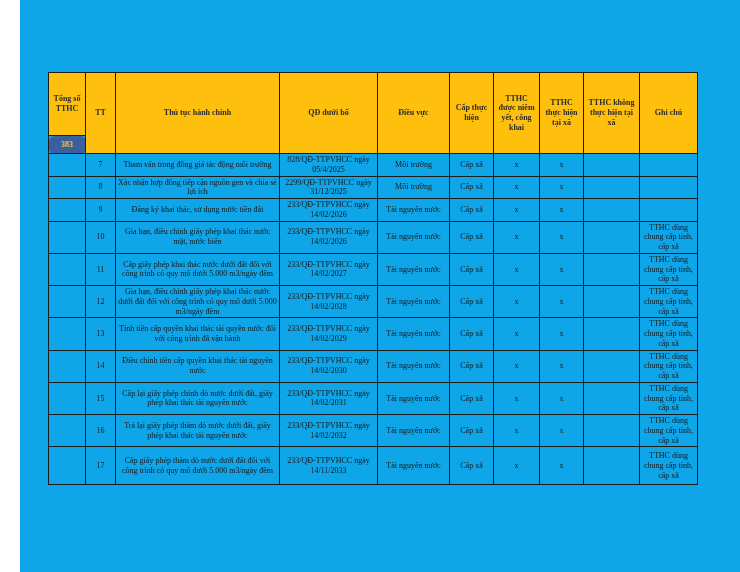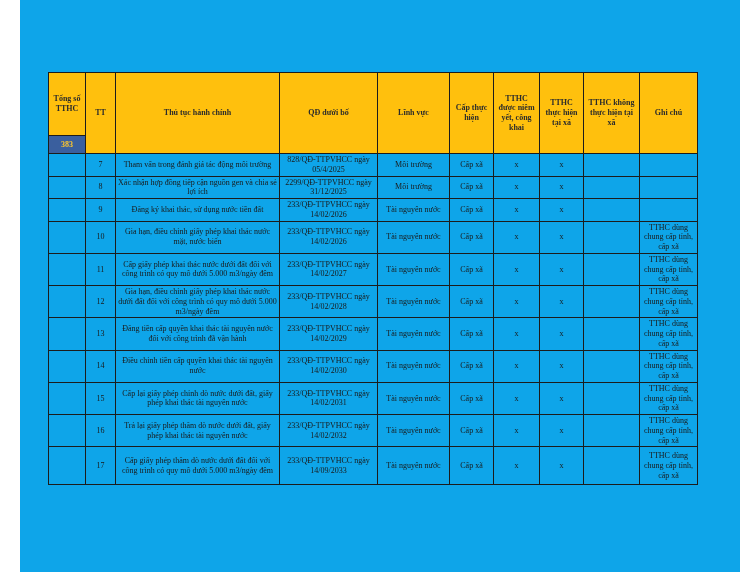--- a/index.html
+++ b/index.html
@@ -30,20 +30,21 @@
     background:var(--header-bg,#FFC00D);
     color:var(--header-text,#2b2b2b);
     font-weight:bold;
   }
   tr.head-main th{height:60px;}
   tr.head-total th{height:15px;}
   th.total-value{
     background:var(--total-bg,#3A5F9E) !important;
     color:var(--total-text,#FFC72C) !important;
     font-weight:bold;
+    border-radius:6px;
   }
   td.left{text-align:left;}
 </style>
 </head>
 <body>
 
 <div class="page">
   <table class="tthc">
     <colgroup>
       <col style="width:37px">
@@ -56,36 +57,36 @@
         <col style="width:44px">
         <col style="width:56px">
       <col style="width:58px">
     </colgroup>
     <thead>
       <tr class="head-main">
         <th>Tổng số TTHC</th>
         <th rowspan="2">TT</th>
         <th rowspan="2">Thủ tục hành chính</th>
         <th rowspan="2">QĐ dưới bố</th>
-        <th rowspan="2">Lĩnh vực</th>
+        <th rowspan="2">Điều vực</th>
         <th rowspan="2">Cấp thực hiện</th>
         <th rowspan="2">TTHC được niêm yết, công khai</th>
         <th rowspan="2">TTHC thực hiện tại xã</th>
         <th rowspan="2">TTHC không thực hiện tại xã</th>
         <th rowspan="2">Ghi chú</th>
       </tr>
       <tr class="head-total">
         <th class="total-value">383</th>
       </tr>
     </thead>
     <tbody id="rows-body">
         <tr style="height: 22px;">
           <td></td>
           <td>7</td>
-          <td class="left">Tham vấn trong đánh giá tác động môi trường</td>
+          <td class="left">Tham vấn trong đồng giá tác động môi trường</td>
           <td>828/QĐ-TTPVHCC ngày 05/4/2025</td>
           <td>Môi trường</td>
           <td>Cấp xã</td>
           <td>x</td>
           <td>x</td>
           <td></td>
           <td></td>
         </tr>
         <tr style="height: 22px;">
           <td></td>
@@ -143,21 +144,21 @@
           <td>Tài nguyên nước</td>
           <td>Cấp xã</td>
           <td>x</td>
           <td>x</td>
           <td></td>
           <td>TTHC dùng chung cấp tỉnh, cấp xã</td>
         </tr>
         <tr style="height: 30px;">
           <td></td>
           <td>13</td>
-          <td class="left">Đăng tiền cấp quyền khai thác tài nguyên nước đối với công trình đã vận hành</td>
+          <td class="left">Tính tiền cấp quyền khai thác tài quyền nước đối với công trình đã vận hành</td>
           <td>233/QĐ-TTPVHCC ngày 14/02/2029</td>
           <td>Tài nguyên nước</td>
           <td>Cấp xã</td>
           <td>x</td>
           <td>x</td>
           <td></td>
           <td>TTHC dùng chung cấp tỉnh, cấp xã</td>
         </tr>
         <tr style="height: 30px;">
           <td></td>
@@ -192,21 +193,21 @@
           <td>Cấp xã</td>
           <td>x</td>
           <td>x</td>
           <td></td>
           <td>TTHC dùng chung cấp tỉnh, cấp xã</td>
         </tr>
         <tr style="height: 38px;">
           <td></td>
           <td>17</td>
           <td class="left">Cấp giấy phép thăm dò nước dưới đất đối với công trình có quy mô dưới 5.000 m3/ngày đêm</td>
-          <td>233/QĐ-TTPVHCC ngày 14/09/2033</td>
+          <td>233/QĐ-TTPVHCC ngày 14/11/2033</td>
           <td>Tài nguyên nước</td>
           <td>Cấp xã</td>
           <td>x</td>
           <td>x</td>
           <td></td>
           <td>TTHC dùng chung cấp tỉnh, cấp xã</td>
         </tr>
       </tbody>
   </table>
 </div>

